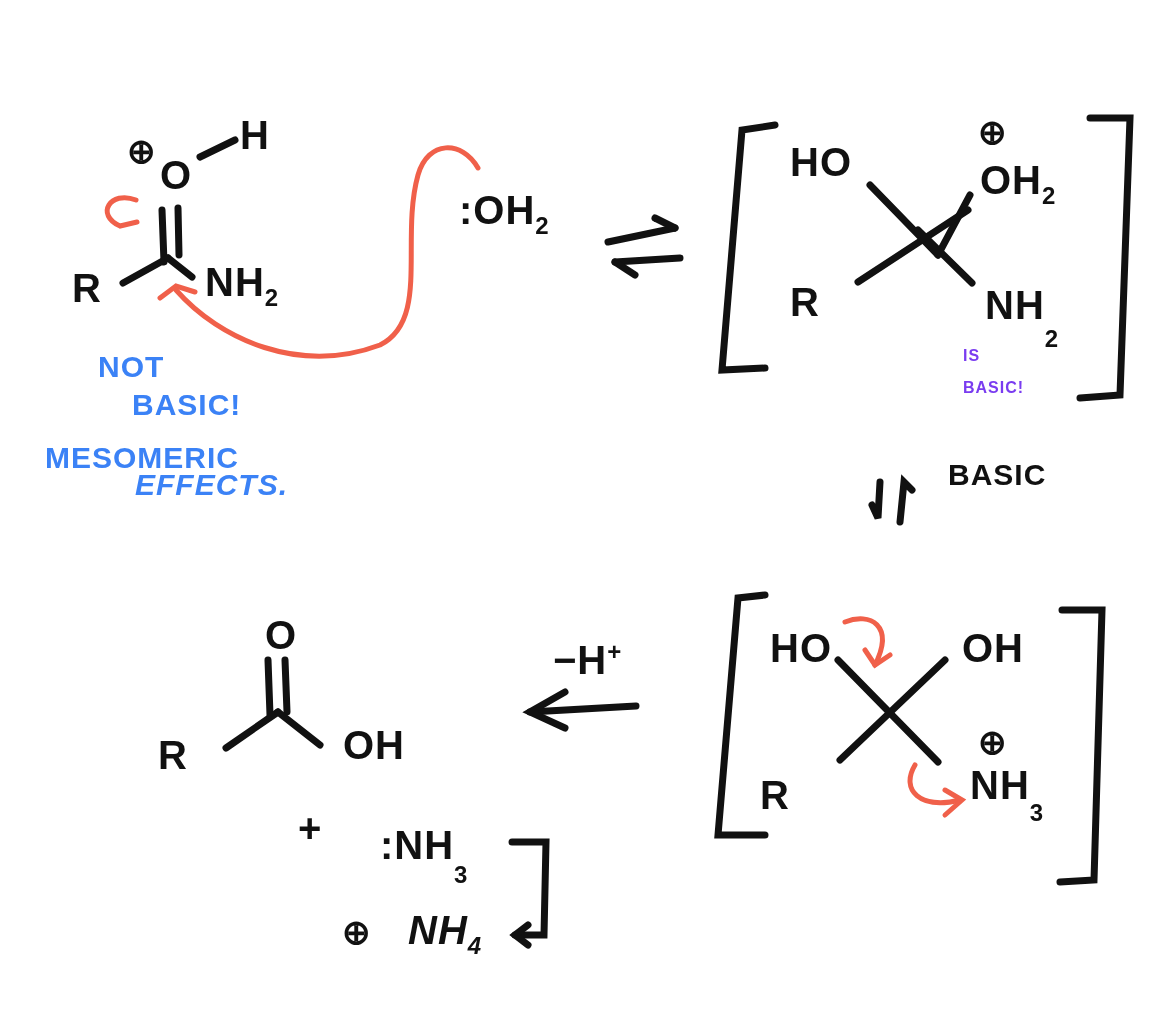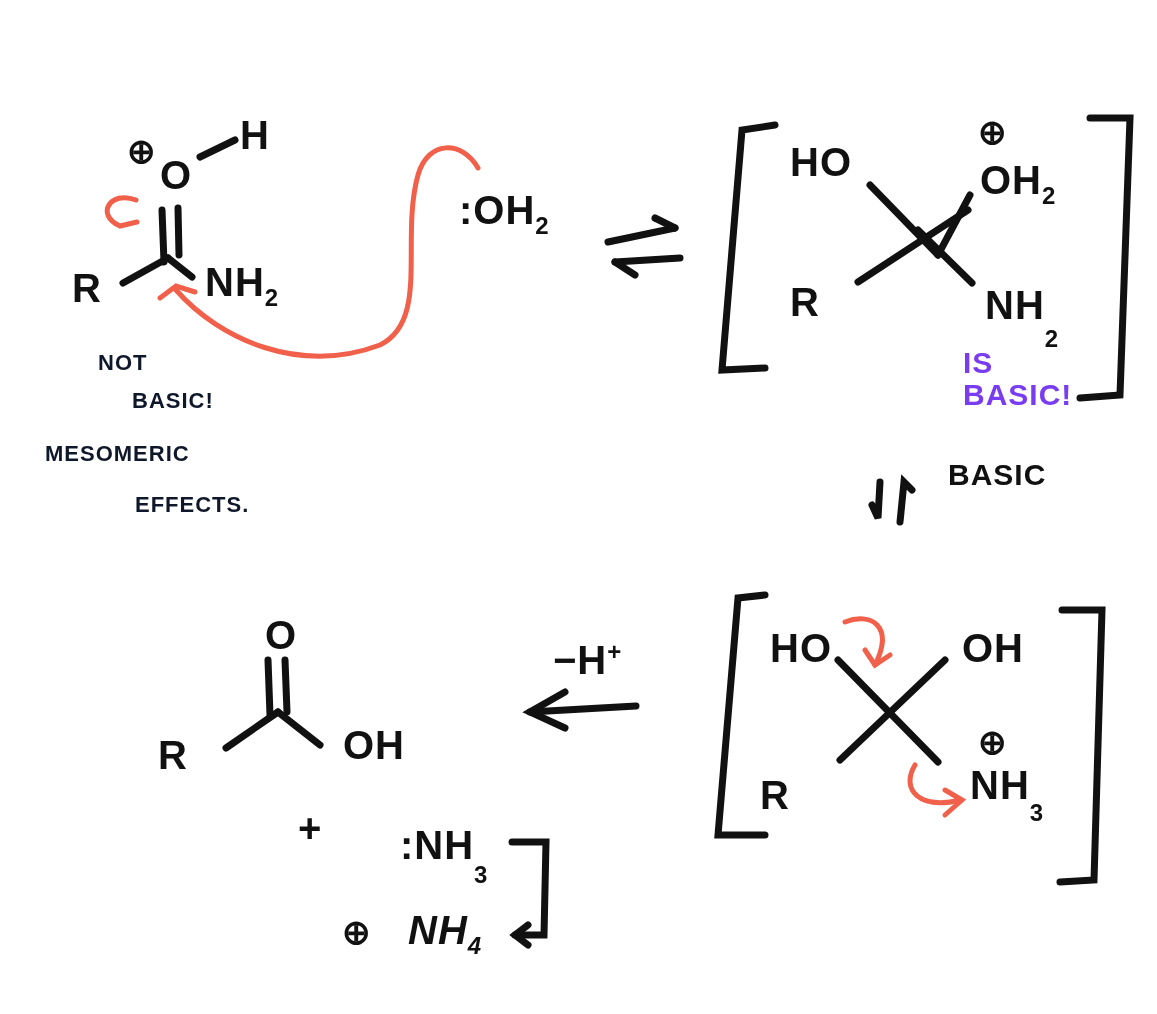--- a/index.html
+++ b/index.html
@@ -5,22 +5,22 @@
   html, body { margin:0; padding:0; background:#ffffff; }
   body { width:1157px; height:1014px; position:relative; overflow:hidden;
          font-family:"Liberation Sans", sans-serif; }
   .stage { position:absolute; left:0; top:0; width:1157px; height:1014px; }
   svg.ink { position:absolute; left:0; top:0; }
   .lbl { position:absolute; font-family:"Liberation Sans", sans-serif; font-weight:bold;
          color:#111; white-space:nowrap; letter-spacing:1px; line-height:1; }
   .big { font-size:40px; }
   .mid { font-size:34px; }
   .sub { font-size:24px; position:relative; top:10px; }
-  .note { color:#0f172a; font-size:22px; font-weight:bold; letter-spacing:1px; }
-  .note-s { color:#7a3cf0; font-size:30px; }
+  .note { color:#3b82f6; font-size:30px; font-weight:bold; letter-spacing:1px; }
+  .note-s { color:#7a3cf0; font-size:16px; }
   .cap { font-size:30px; }
 </style>
 </head>
 <body>
 
 <div class="stage">
 
   <svg class="ink" width="1157" height="1014" viewBox="0 0 1157 1014">
     <g stroke="#111" stroke-width="7" stroke-linecap="round" fill="none">
 
@@ -79,21 +79,21 @@
 
   <span class="lbl mid" style="left:127px;top:134px;">⊕</span>
   <span class="lbl big" style="left:160px;top:155px;">O</span>
   <span class="lbl big" style="left:240px;top:115px;">H</span>
   <span class="lbl big" style="left:72px;top:268px;">R</span>
   <span class="lbl big" style="left:205px;top:262px;"><span>NH</span><span class="sub">2</span></span>
 
   <span class="lbl note" style="left:98px;top:352px;">NOT</span>
   <span class="lbl note" style="left:132px;top:390px;">BASIC!</span>
   <span class="lbl note" style="left:45px;top:443px;">MESOMERIC</span>
-  <span class="lbl note" style="left:135px;top:494px;">EFFECTS.</span>
+  <span class="lbl note" style="left:135px;top:470px;font-style:italic;">EFFECTS.</span>
 
   <span class="lbl big" style="left:459px;top:190px;"><span>:</span><span>OH</span><span class="sub">2</span></span>
 
   <span class="lbl big" style="left:790px;top:142px;">HO</span>
   <span class="lbl mid" style="left:978px;top:115px;">⊕</span>
   <span class="lbl big" style="left:980px;top:160px;text-align:center;"><span>OH</span><span class="sub">2</span></span>
   <span class="lbl big" style="left:790px;top:282px;">R</span>
   <span class="lbl big" style="left:985px;top:285px;"><span>NH</span><span class="sub" style="top:28px;">2</span></span>
   <span class="lbl note-s" style="left:963px;top:348px;">IS</span>
   <span class="lbl note-s" style="left:963px;top:380px;">BASIC!</span>
@@ -105,17 +105,17 @@
   <span class="lbl big" style="left:760px;top:775px;">R</span>
   <span class="lbl mid" style="left:978px;top:725px;">⊕</span>
   <span class="lbl big" style="left:970px;top:765px;"><span>NH</span><span class="sub" style="top:22px;">3</span></span>
 
   <span class="lbl big" style="left:553px;top:640px;"><span>−H</span><span style="font-size:24px;position:relative;top:-14px;">+</span></span>
 
   <span class="lbl big" style="left:265px;top:615px;">O</span>
   <span class="lbl big" style="left:158px;top:735px;">R</span>
   <span class="lbl big" style="left:343px;top:725px;">OH</span>
   <span class="lbl big" style="left:298px;top:808px;">+</span>
-  <span class="lbl big" style="left:380px;top:825px;margin-left:20px;"><span>:NH</span><span class="sub" style="top:24px;">3</span></span>
+  <span class="lbl big" style="left:380px;top:825px;"><span>:NH</span><span class="sub" style="top:24px;">3</span></span>
   <span class="lbl mid" style="left:342px;top:915px;">⊕</span>
   <span class="lbl big" style="left:408px;top:910px;font-style:italic;"><span>NH</span><span class="sub">4</span></span>
 
 </div>
 
 </body></html>

